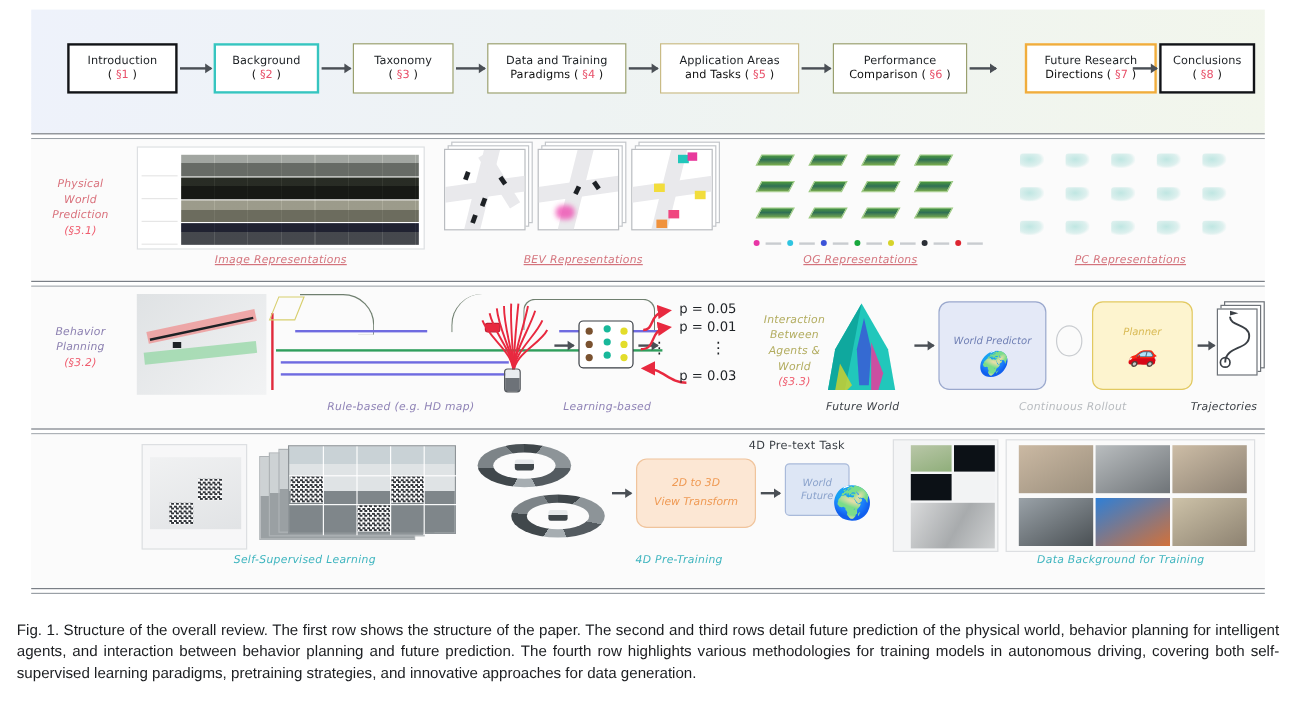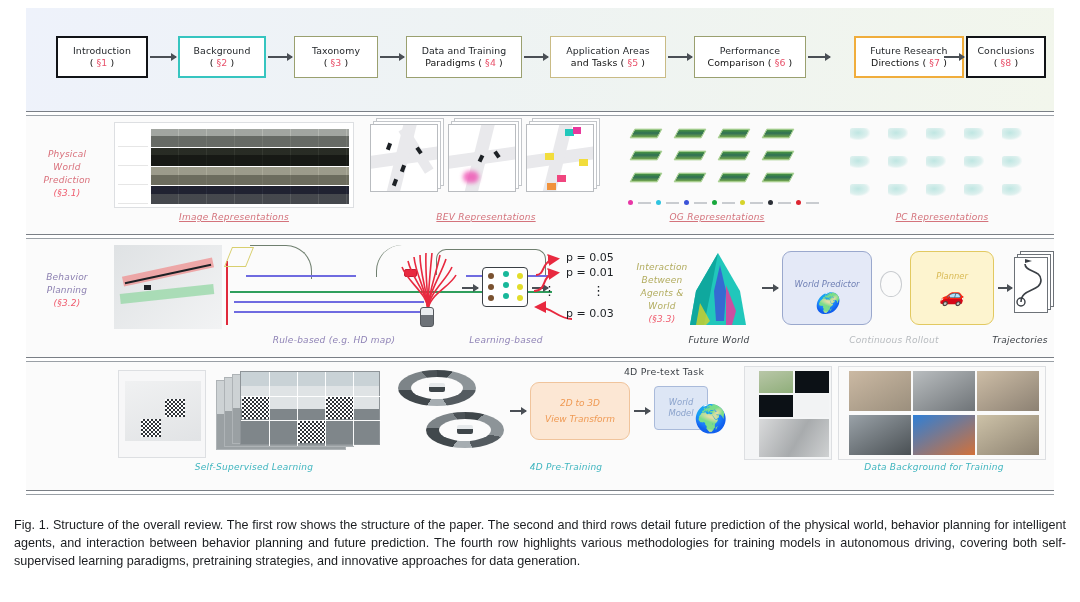--- a/index.html
+++ b/index.html
@@ -507,21 +507,21 @@
     <div class="arrow" style="left:484px; top:48px; width:16px;"></div>
 
     <div class="pillbox pb-orange" style="left:504px; top:20px; width:100px; height:58px; font-size:9px;">
       <span>2D to 3D</span>
       <span style="margin-top:4px;">View Transform</span>
     </div>
     <div class="arrow" style="left:608px; top:48px; width:16px;"></div>
 
     <div class="pillbox pb-lblue" style="left:628px; top:24px; width:54px; height:44px; border-radius:4px; font-size:8.4px;">
       <span>World</span>
-      <span>Model</span>
+      <span>Future</span>
     </div>
     <div style="position:absolute;left:668px;top:44px;font-size:27px;line-height:1;">🌍</div>
 
     <div class="caption cap-dark" style="left:578px; top:4px; width:120px; font-style:normal; font-size:9.4px;">4D Pre-text Task</div>
     <div class="caption cap-teal" style="left:480px; top:100px; width:120px;">4D Pre-Training</div>
 
     <div class="panel" style="left:718px; top:4px; width:88px; height:94px; background:#f4f5f6;">
       <div style="position:absolute;left:1px;top:4px;width:10px;height:42px;
                   writing-mode:vertical-rl;transform:rotate(180deg);
                   font-size:5px;color:#8d9498;overflow:hidden;"></div>

